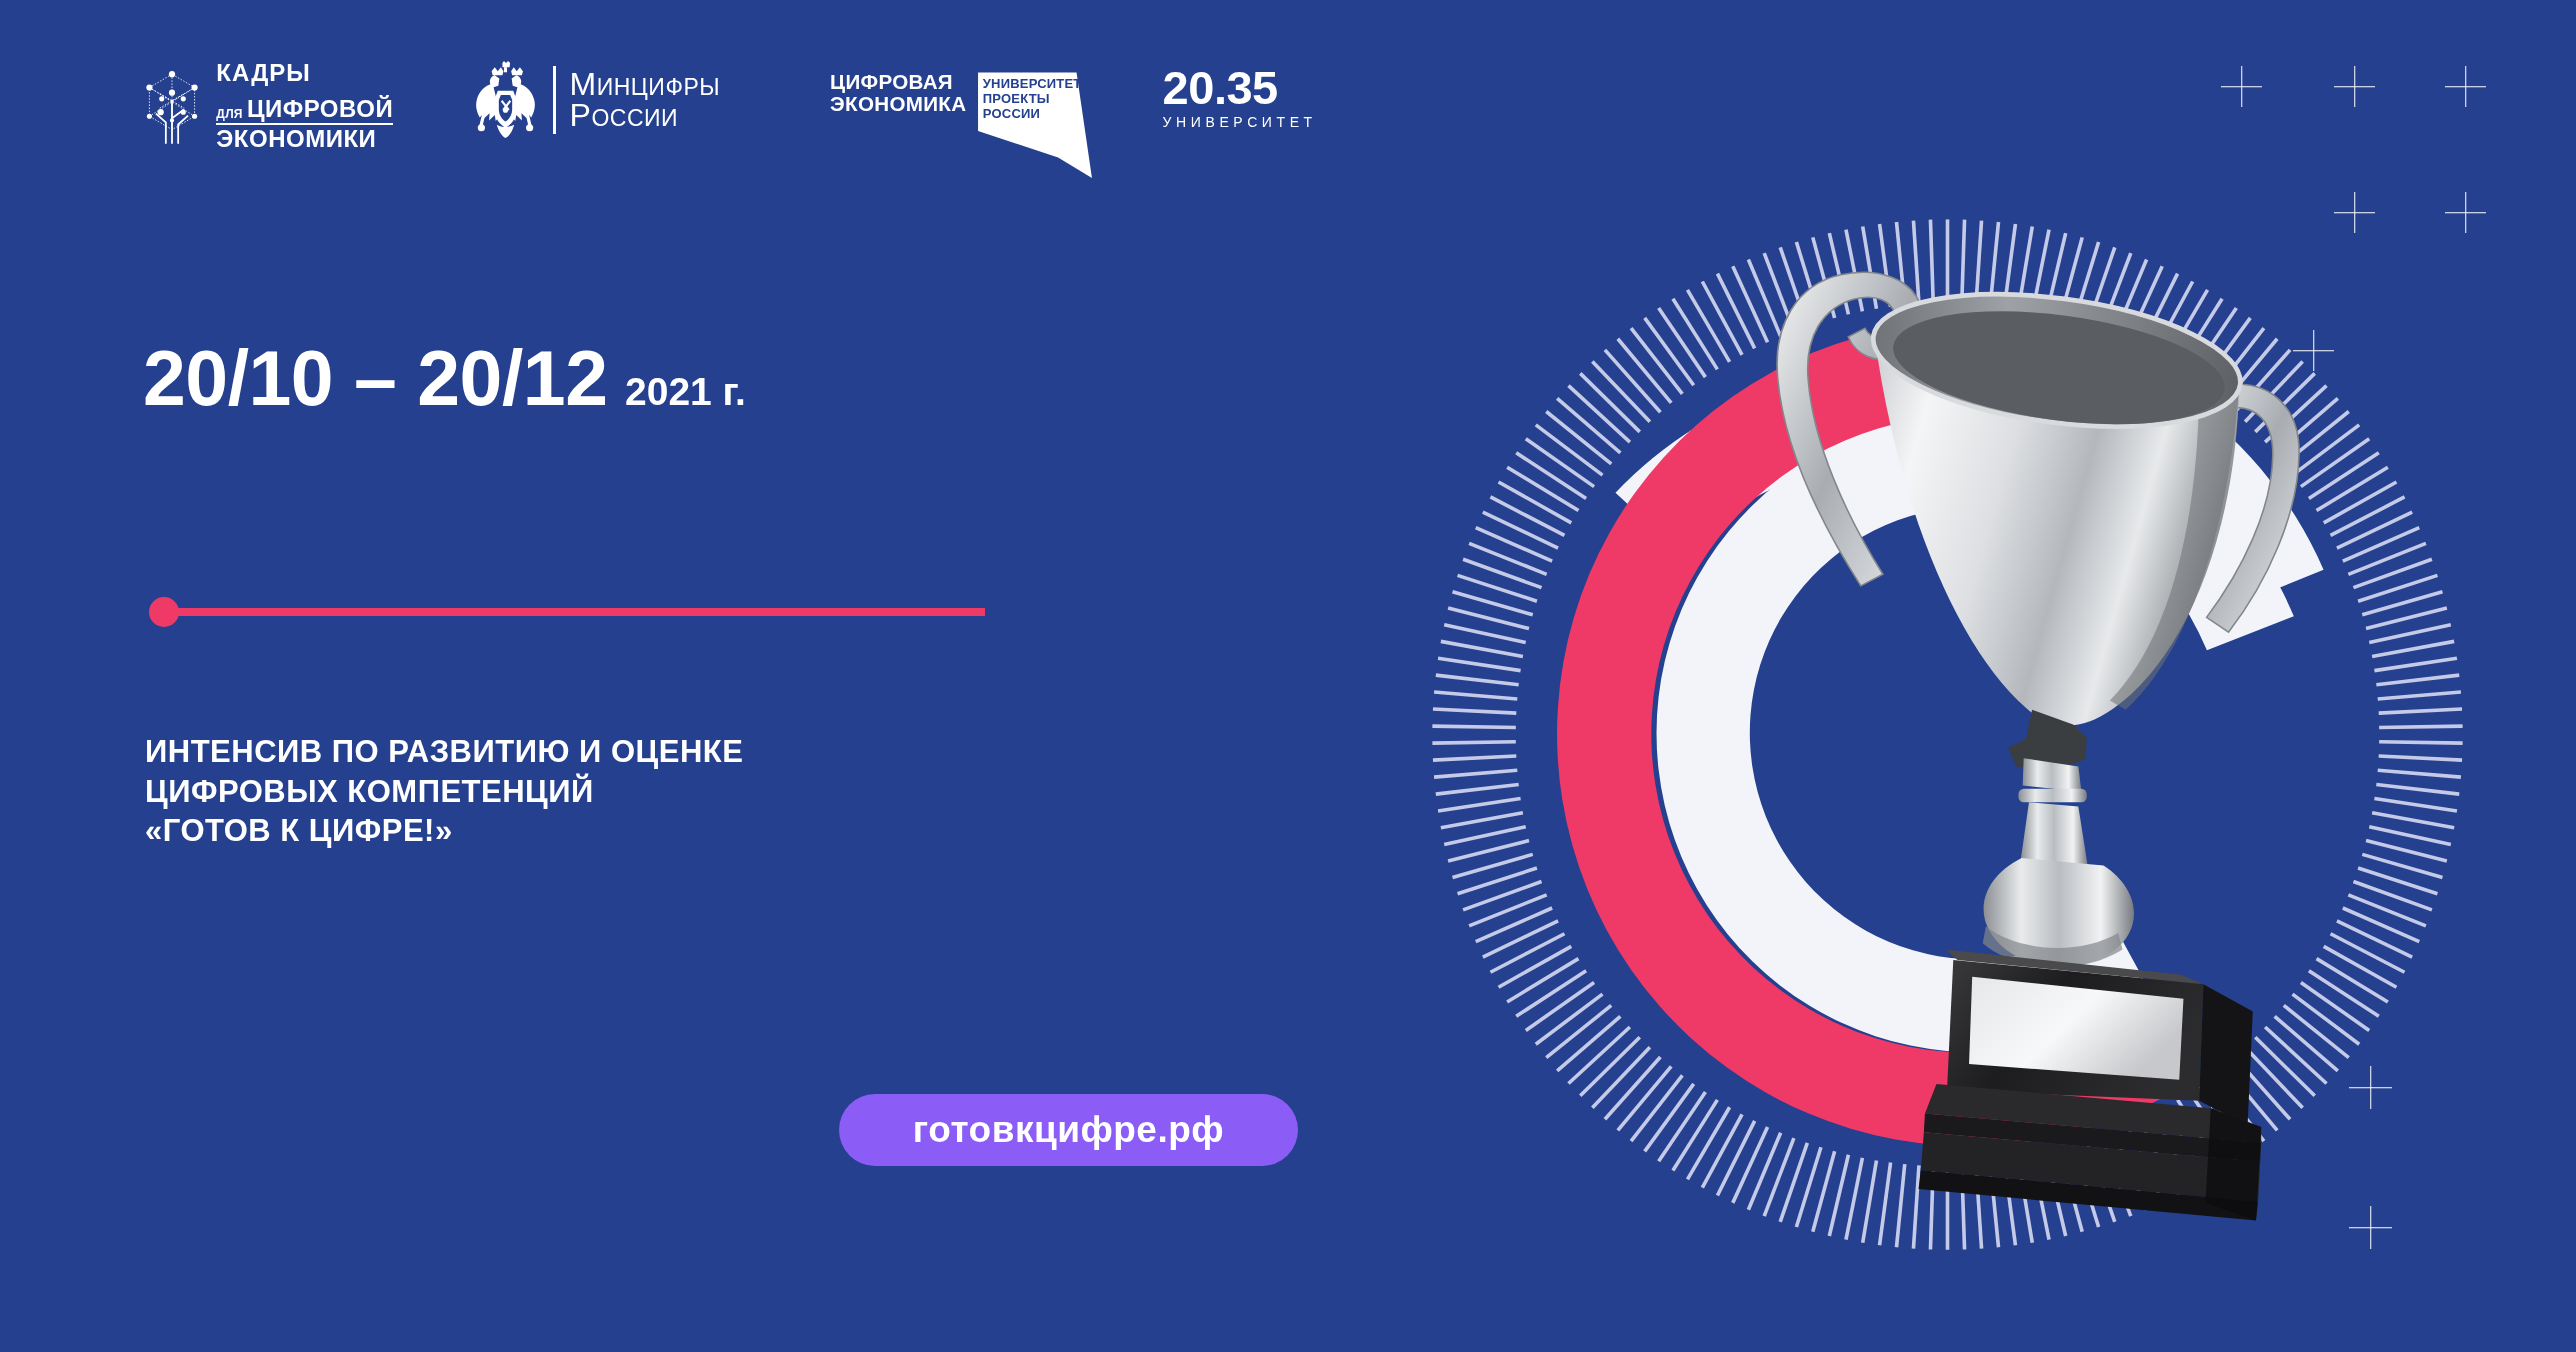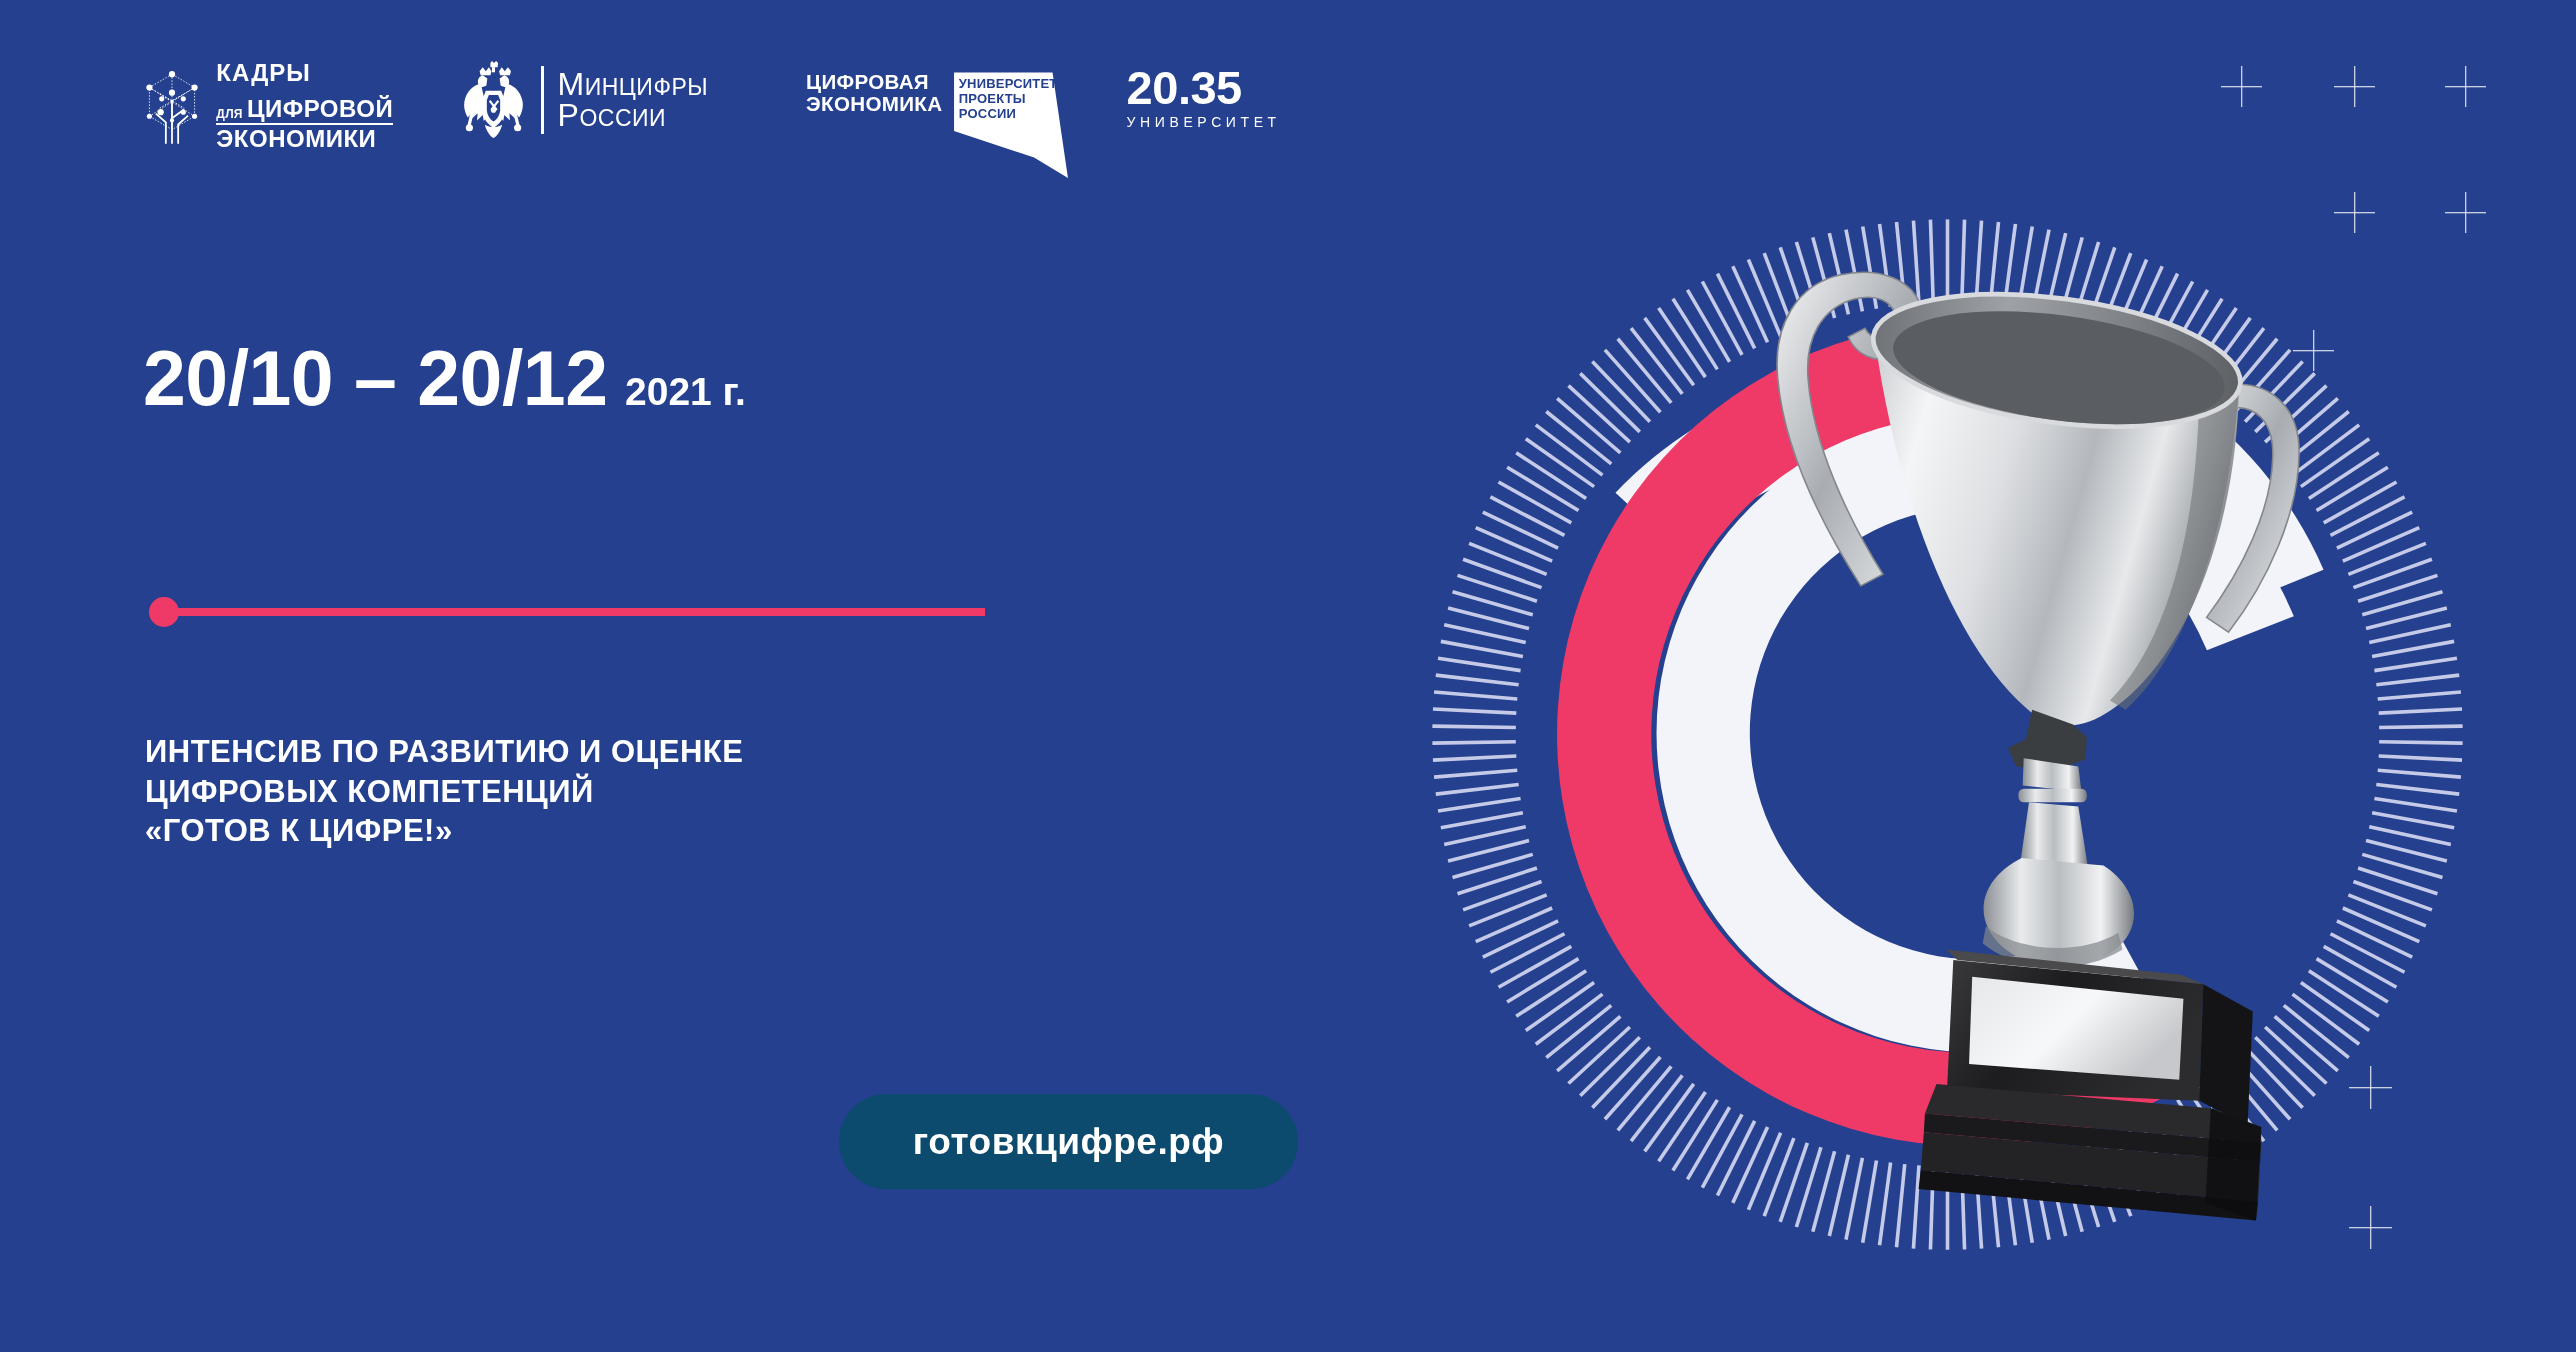--- a/index.html
+++ b/index.html
@@ -21,21 +21,21 @@
   .plus::before,.plus::after{content:"";position:absolute;background:#ffffff;}
   .plus::before{left:50%;top:0;width:1.5px;height:100%;transform:translateX(-50%);}
   .plus::after{top:50%;left:0;height:1.5px;width:100%;transform:translateY(-50%);}
 
   
   .logos{
     position:absolute;
     left:139px; top:61px;
     display:flex;
     align-items:flex-start;
-    gap:0px;
+    gap:12px;
   }
 
   .logo{display:flex;align-items:center;}
 
   
   .logo-kadry{margin-right:67px;}
   .kadry-mark{width:66px;height:77px;margin-right:11.3px;flex:0 0 auto;}
   .kadry-words{display:flex;flex-direction:column;justify-content:center;}
   .kadry-l1{font-size:24px;font-weight:700;letter-spacing:1px;line-height:1;}
   .kadry-l2row{display:flex;align-items:flex-end;gap:4.1px;margin-top:12px;}
@@ -83,22 +83,22 @@
   
   .headline{position:absolute;left:145px;top:732px;}
   .headline div{
     font-size:31px;font-weight:700;letter-spacing:0.5px;line-height:1.28;
     white-space:nowrap;
   }
 
   
   .cta{
     position:absolute;left:839px;top:1094px;
-    width:459px;height:95px;border-radius:48px;
-    background:#0c4a6e;
+    width:459px;height:72px;border-radius:48px;
+    background:#8b5cf6;
     display:flex;align-items:center;justify-content:center;
     cursor:pointer;
   }
   .cta span{font-size:37px;font-weight:700;letter-spacing:0.5px;color:#fff;}
 
   
   .graphic{position:absolute;left:1319px;top:93px;width:1257px;height:1260px;}
   .graphic svg{position:absolute;inset:0;width:100%;height:100%;}
 </style>
 </head>

